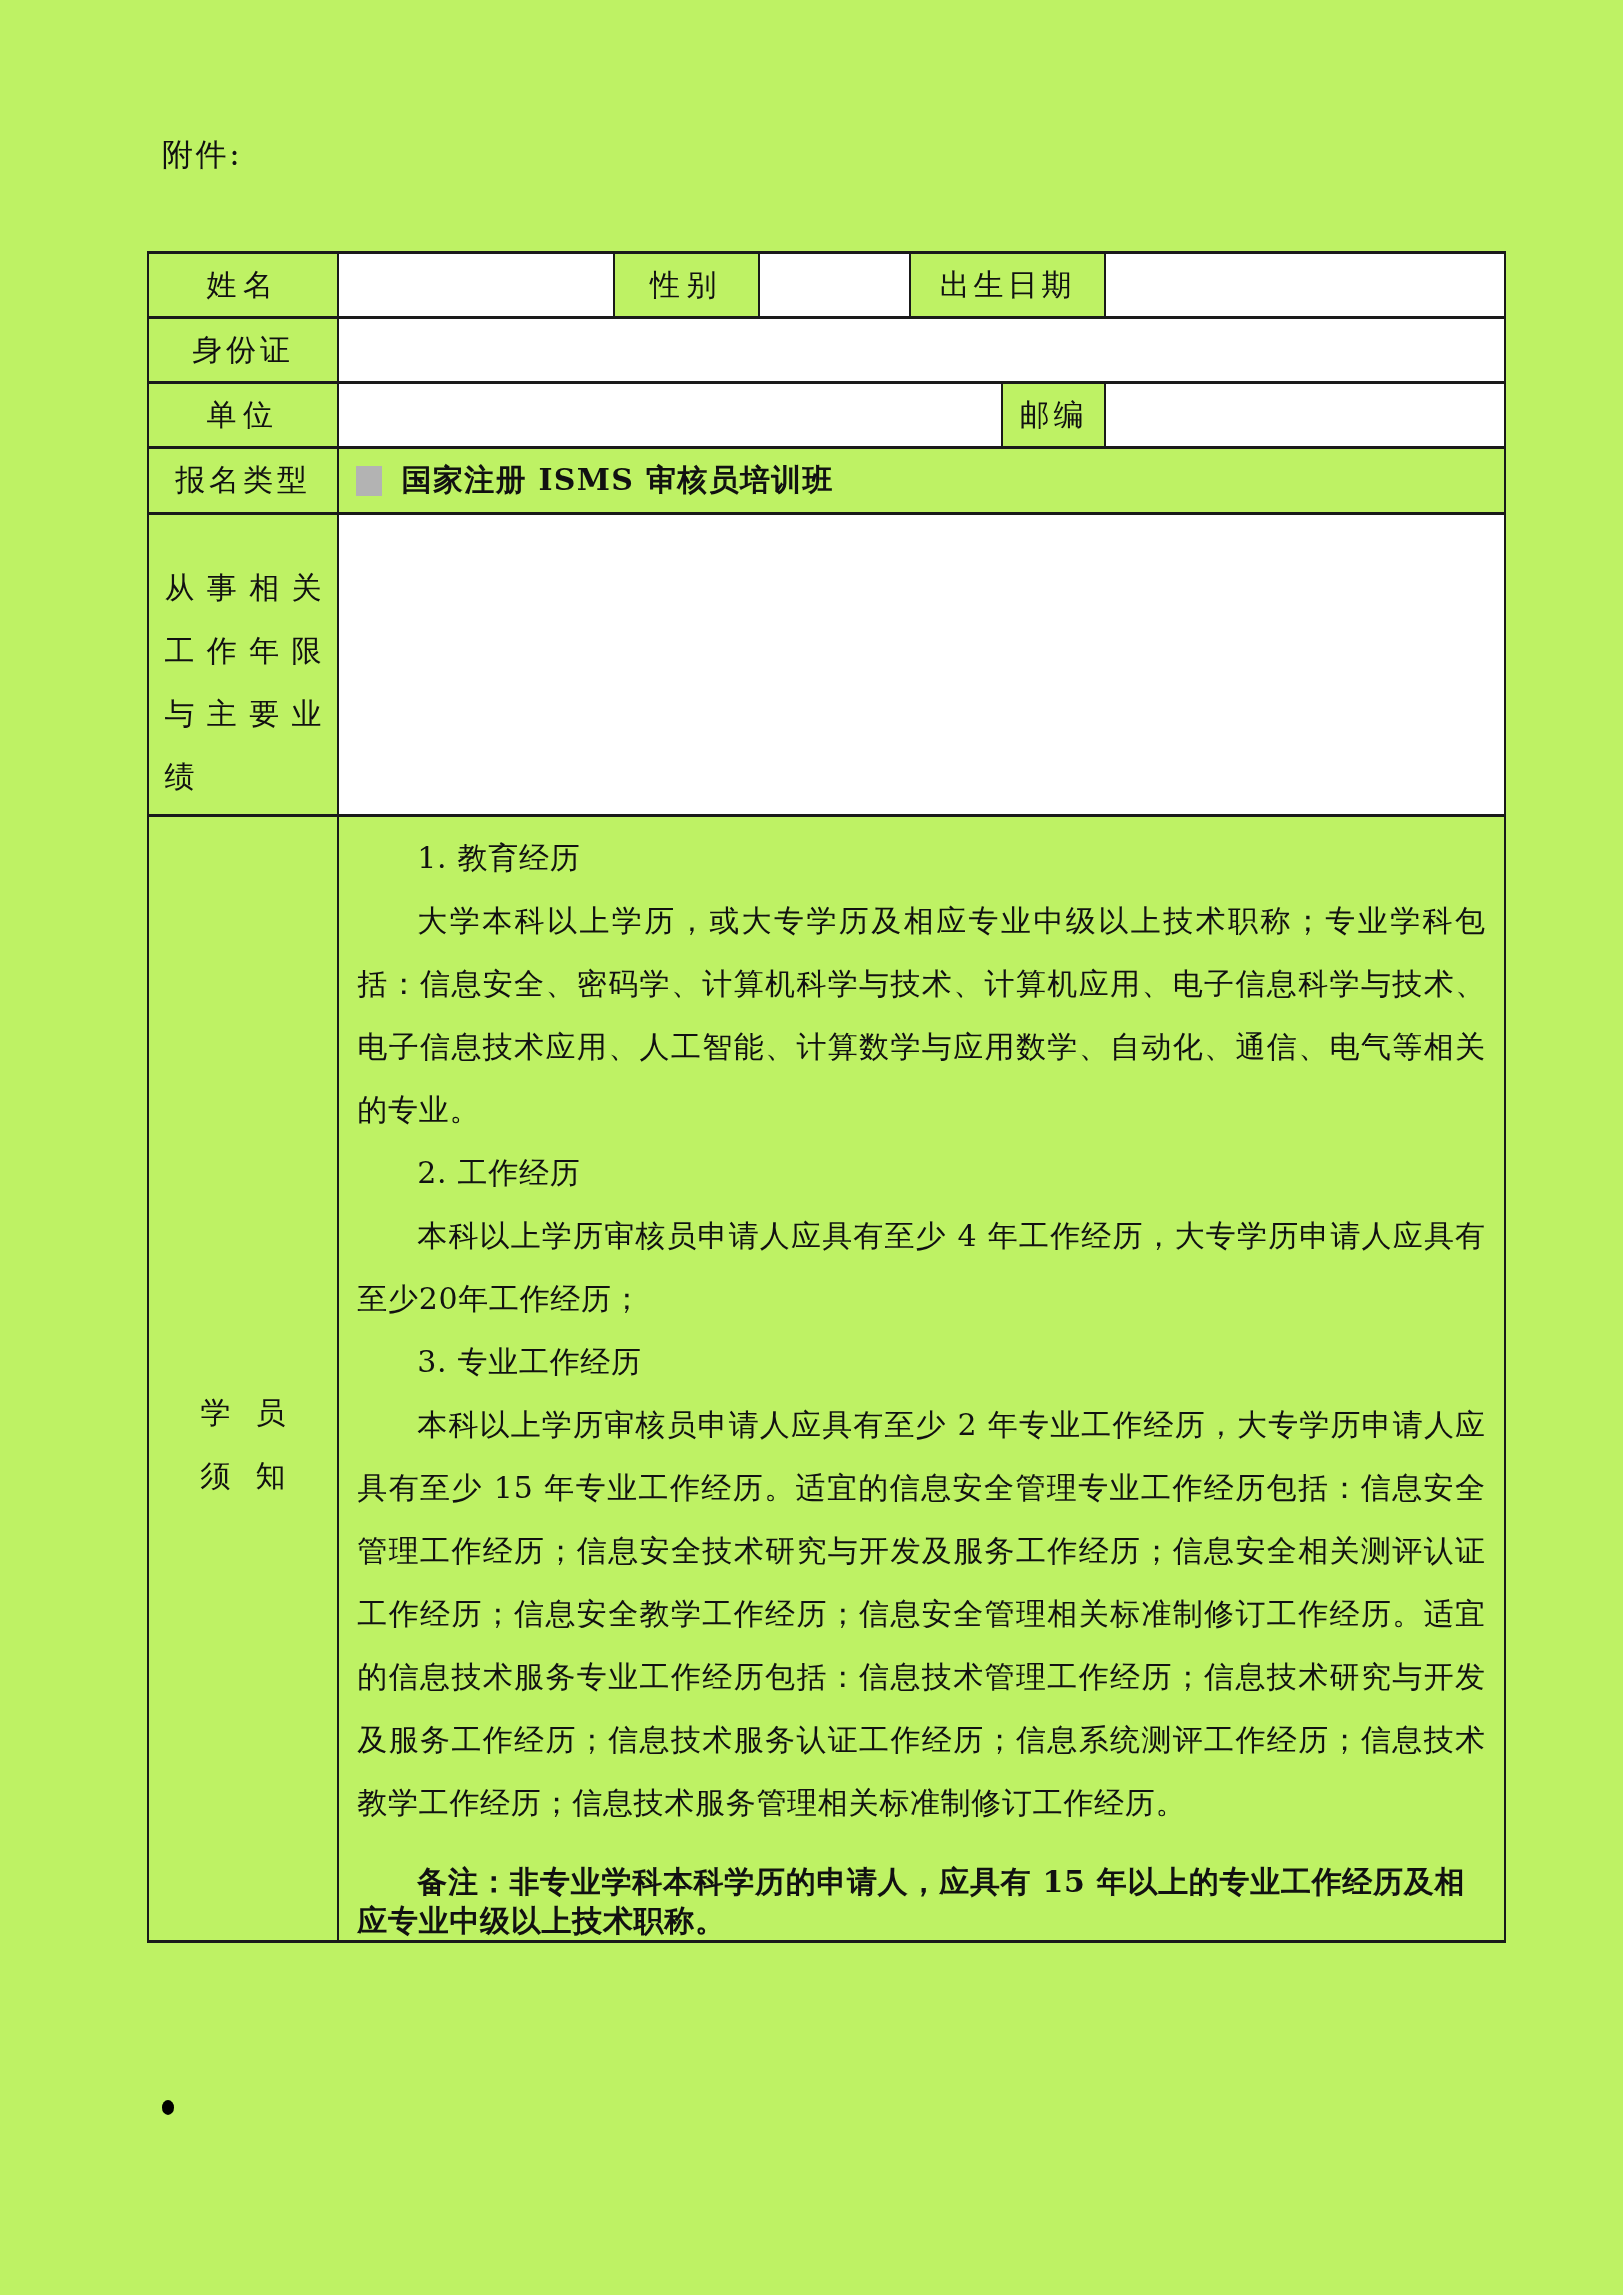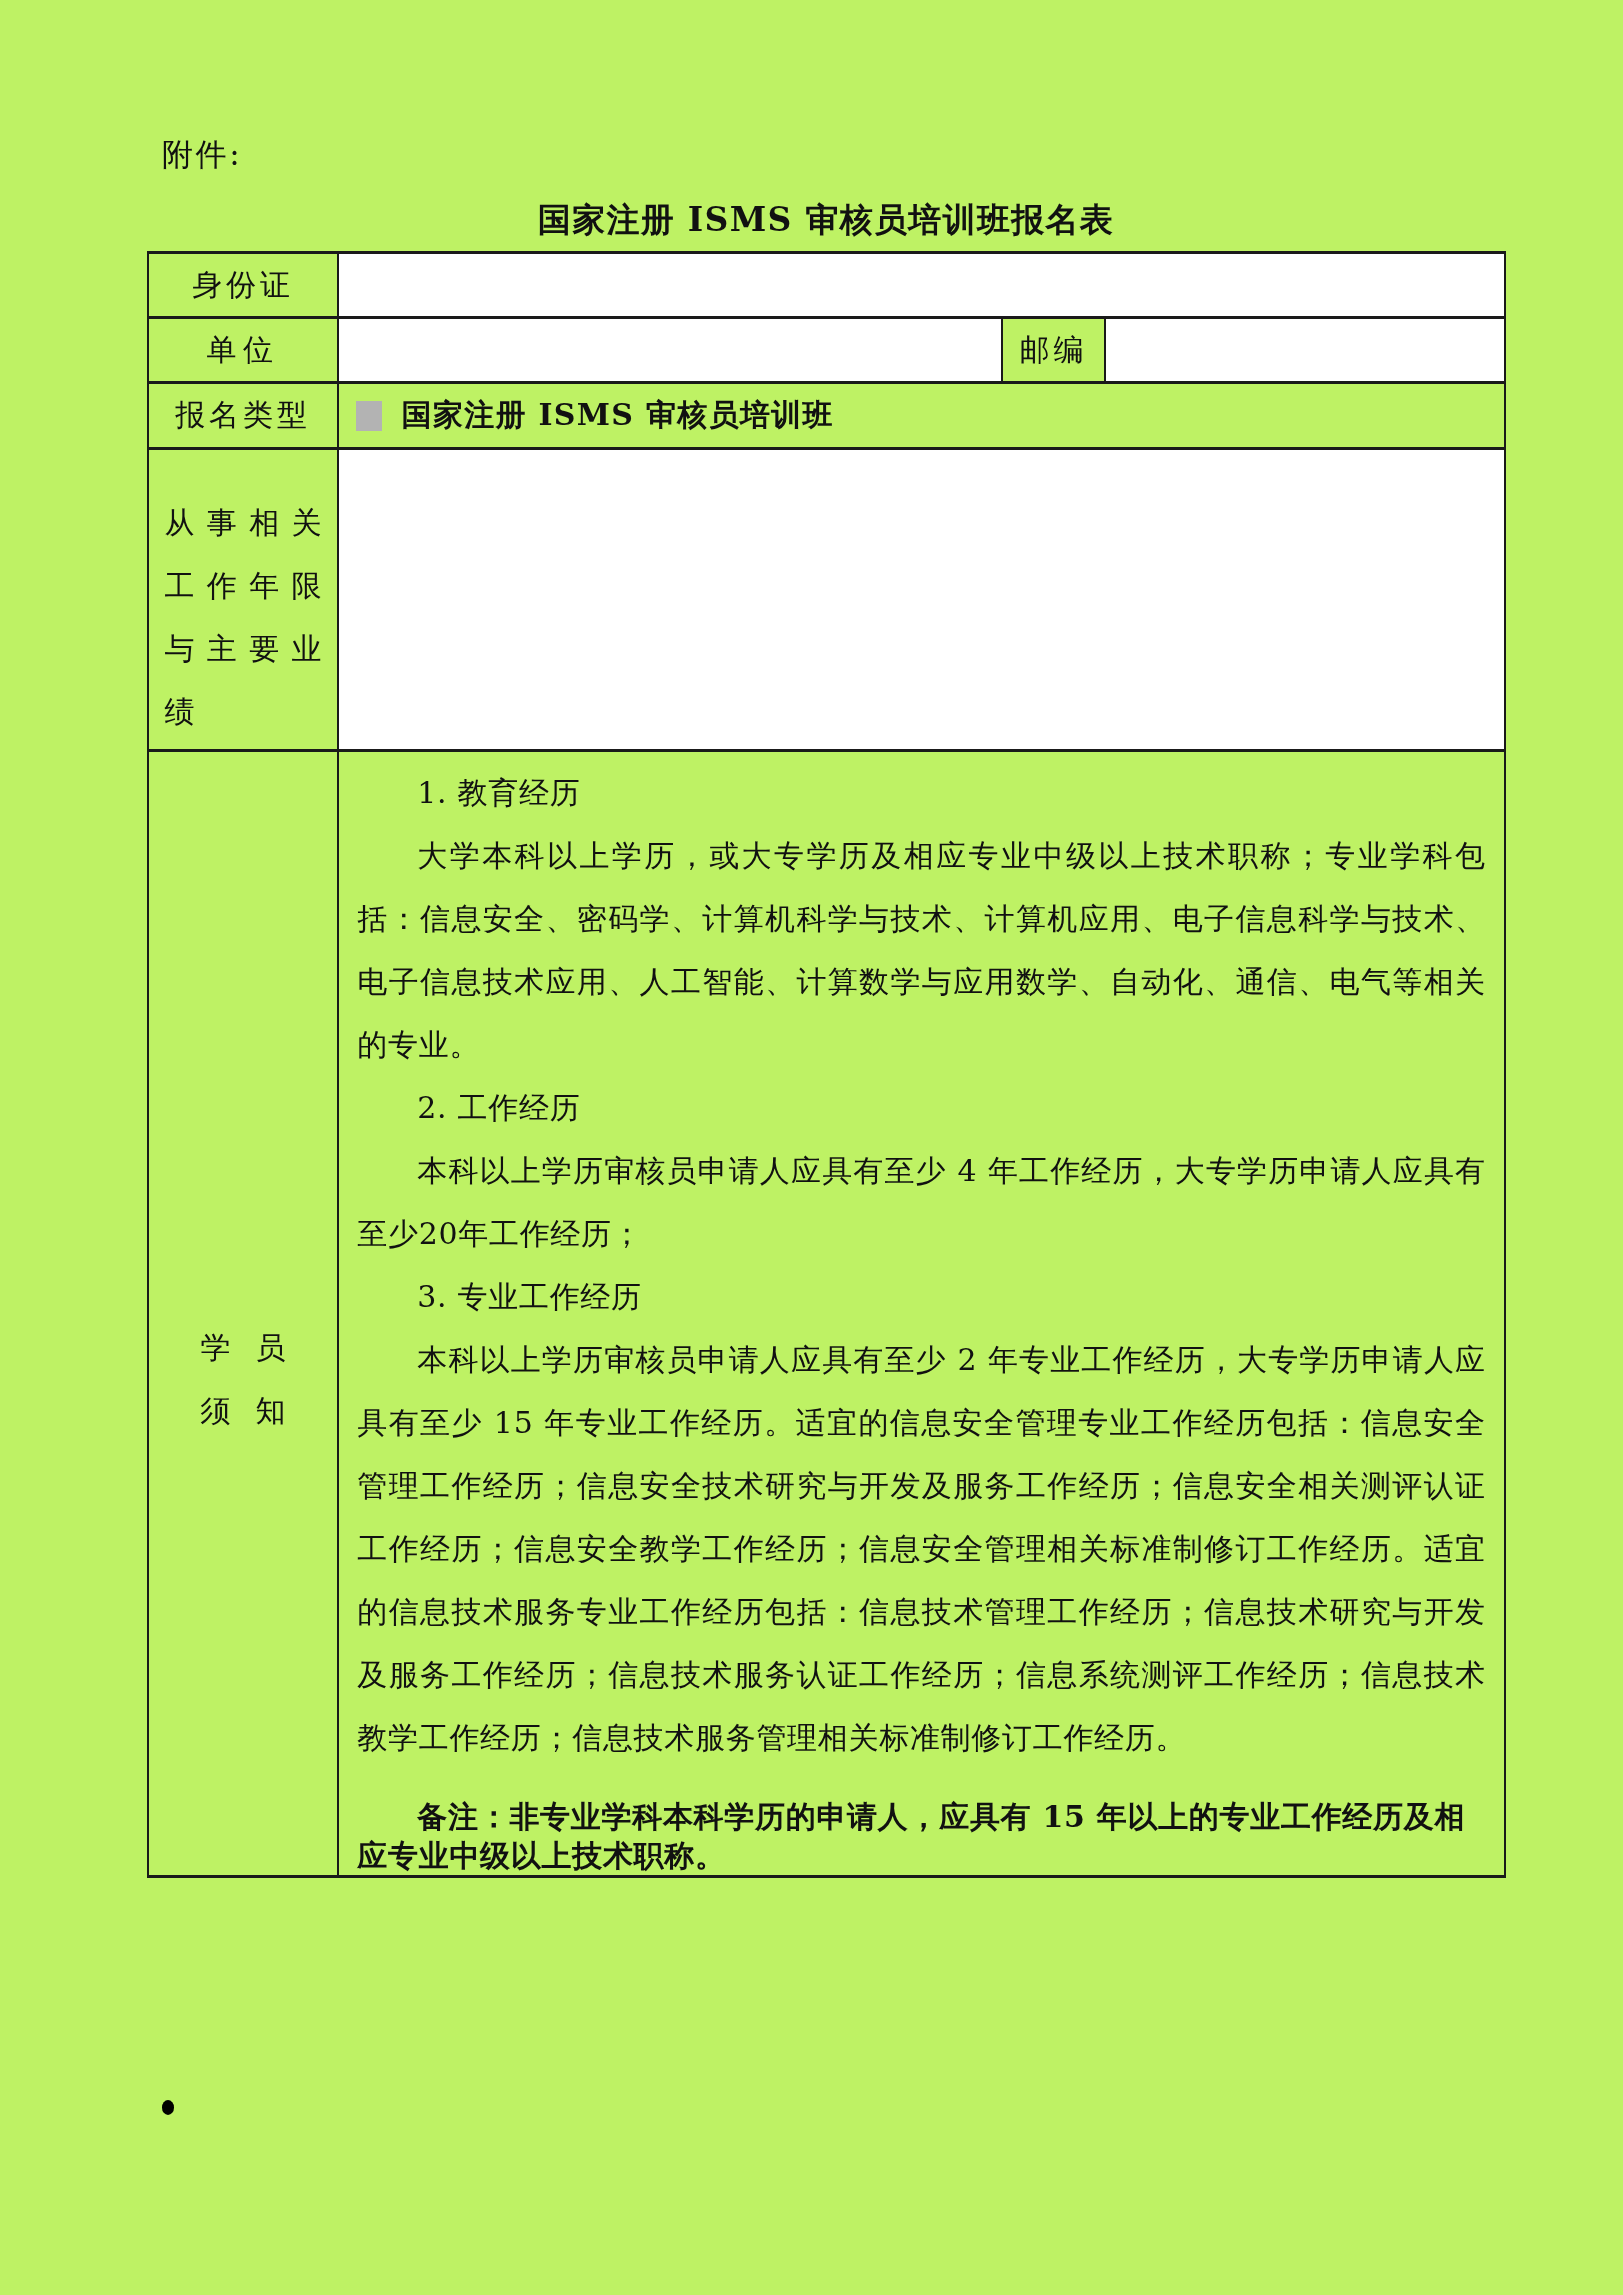--- a/index.html
+++ b/index.html
@@ -48,34 +48,41 @@
     background:#000; border-radius:50%;
   }
 </style>
 </head>
 <body>
 
 <div class="page">
 
   <div class="attachment">附件:</div>
 
-  <div class="doc-title">国家注册 ISMS 审核员培训班报名表</div>
 
   <table class="form">
     <colgroup>
       <col style="width:190px">
         <col style="width:276px">
         <col style="width:145px">
       <col style="width:151px">
         <col style="width:92px">
         <col style="width:103px">
       <col style="width:400px">
     </colgroup>
 
     <tbody>
+        <tr style="height:65px">
+      <td class="lbl2">姓名</td>
+      <td class="val"></td>
+      <td class="lbl2">性别</td>
+      <td class="val"></td>
+      <td class="lbl" colspan="2">出生日期</td>
+      <td class="val"></td>
+    </tr>
 
 
 
     <tr style="height:65px">
       <td class="lbl">身份证</td>
       <td class="val" colspan="6"></td>
     </tr>
 
     <tr style="height:65px">
       <td class="lbl2">单位</td>

